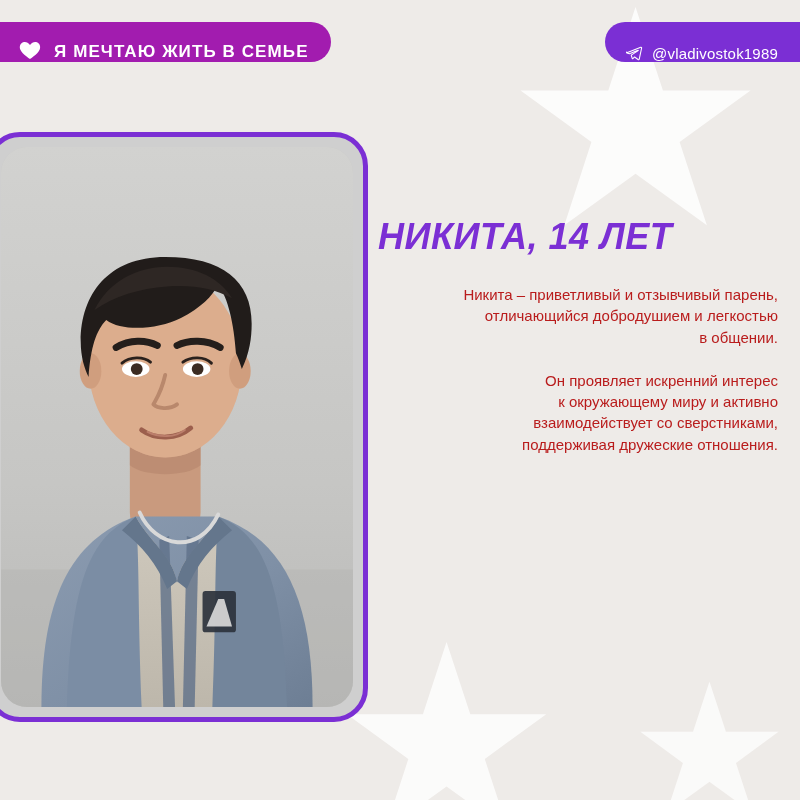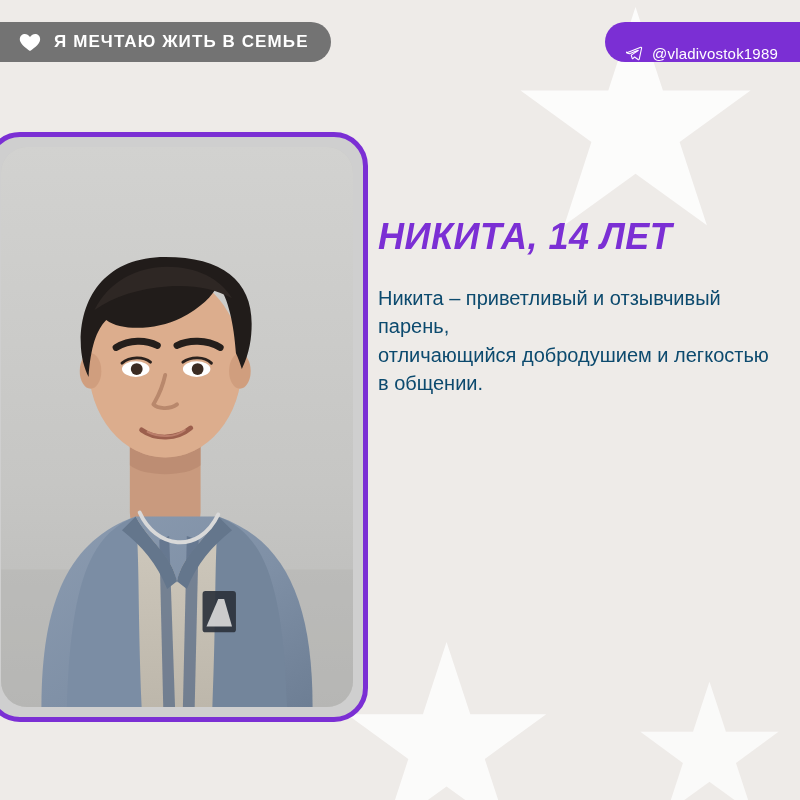--- a/index.html
+++ b/index.html
@@ -54,25 +54,25 @@
     top: 22px;
     left: 0;
     width: 100%;
     height: 40px;
   }
   .banner {
     position: absolute;
     left: 0;
     top: 0;
     height: 40px;
-    background: #737373;
+    background: #a21caf;
     border-top-right-radius: 20px;
     border-bottom-right-radius: 20px;
     display: flex;
-    align-items: center;
+    align-items: flex-end;
     padding: 0 22px 0 18px;
     box-sizing: border-box;
   }
   .banner-icon {
     width: 24px;
     height: 24px;
     margin-right: 12px;
     display: flex;
     align-items: center;
     justify-content: center;
@@ -151,26 +151,27 @@
     color: #7b2fd4;
     font-size: 36px;
     font-weight: bold;
     letter-spacing: 0.5px;
     text-transform: uppercase;
     margin: 0 0 26px 0;
     font-family: "Liberation Sans", sans-serif;
     font-style: italic;
   }
   .para {
-    color: #0c4a6e;
-    font-size: 20px;
+    color: #b91c1c;
+    font-size: 15px;
     line-height: 1.42;
     margin: 0 0 22px 0;
     white-space: pre-line;
     font-weight: 500;
+    text-align: right;
   }
   .para:last-child {
     margin-bottom: 0;
   }
 </style>
 </head>
 <body>
 
 <div class="card">
 
@@ -266,15 +267,19 @@
         <path d="M150 290 c12 6 28 6 38 -2" fill="none" stroke="#c98b78" stroke-width="2" stroke-linecap="round" opacity="0.7"></path>
       </svg>
     </div>
   </div>
 
   <div class="content">
     <h1 class="title">Никита, 14 лет</h1>
     <p class="para">Никита – приветливый и отзывчивый парень,
 отличающийся добродушием и легкостью
 в общении.</p>
+    <p class="para">Он проявляет искренний интерес
+к окружающему миру и активно
+взаимодействует со сверстниками,
+поддерживая дружеские отношения.</p>
   </div>
 
 </div>
 
 </body></html>

